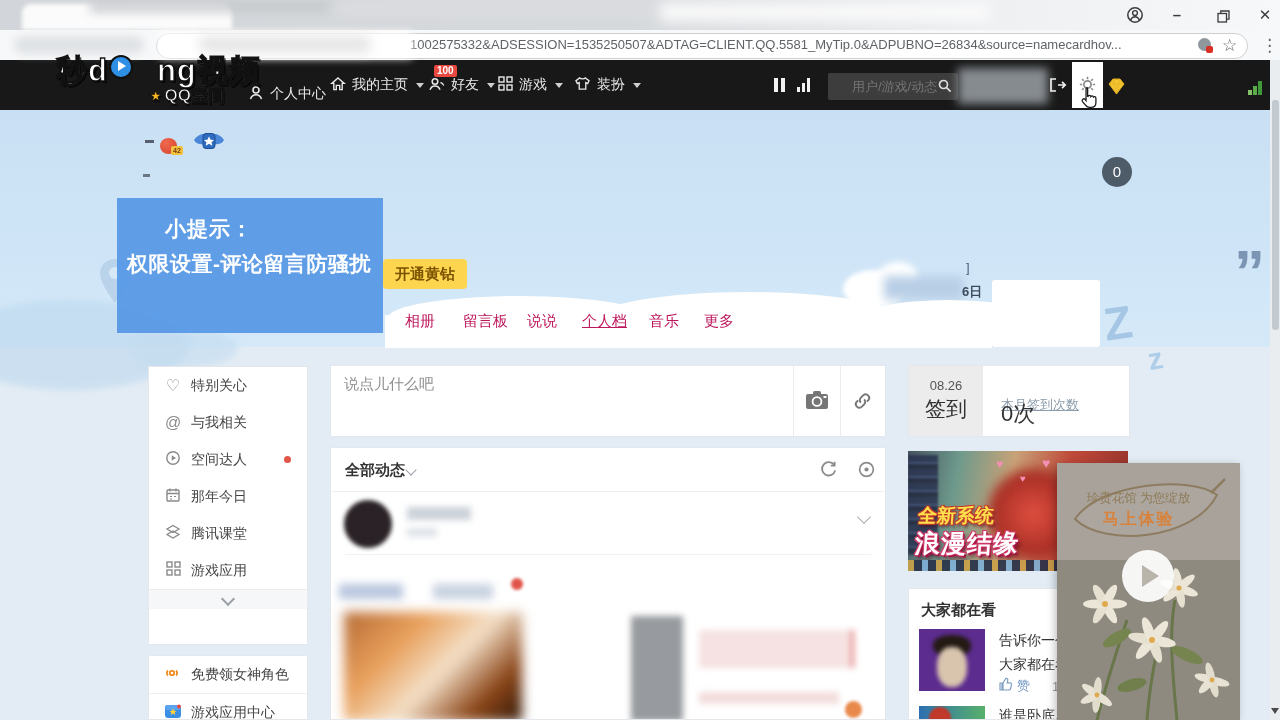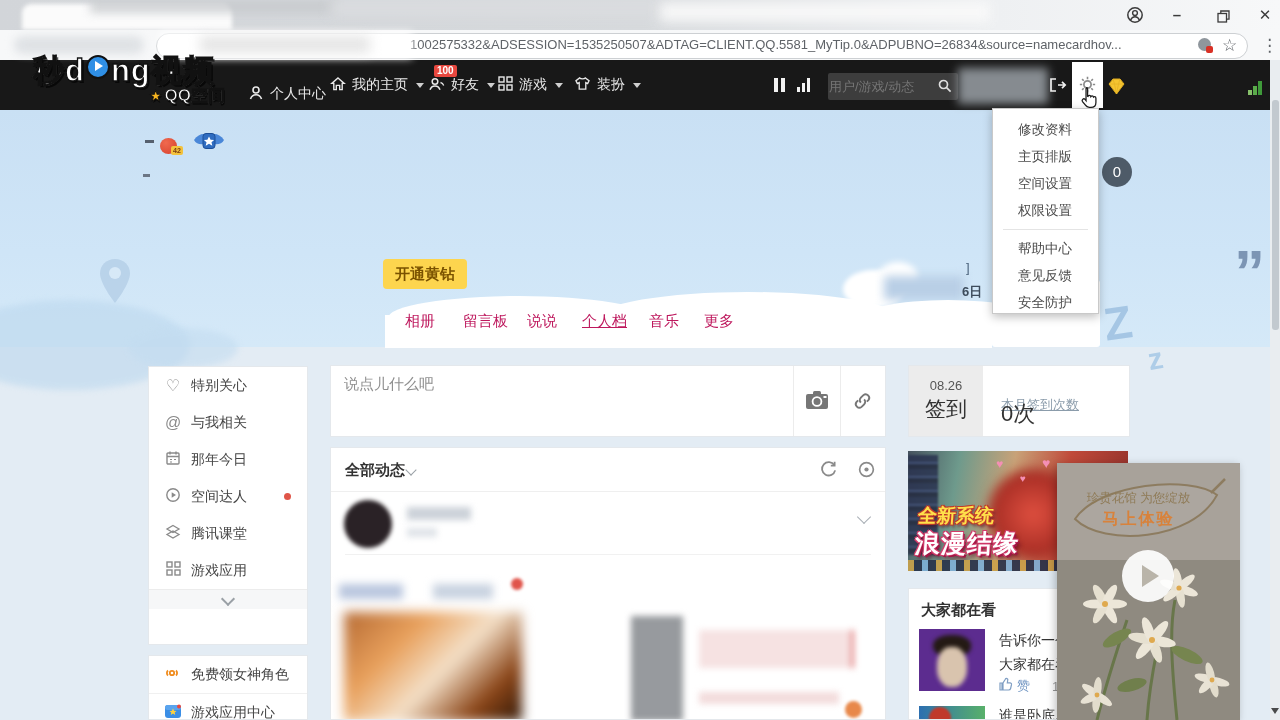--- a/index.html
+++ b/index.html
@@ -34,21 +34,21 @@
   #nav1{left:248px;margin-top:9px;} #nav2{left:330px;} #nav3{left:428px;} #nav4{left:498px;} #nav5{left:574px;}
   .caret{width:0;height:0;border-left:4px solid transparent;border-right:4px solid transparent;border-top:5px solid #cfcfcf;margin-left:2px;}
   #badge100{left:434px;top:65px;background:#e8483f;color:#fff;font-size:10px;font-weight:bold;line-height:12px;padding:0 3px;border-radius:2px;z-index:6;}
   #pause-icon{left:774px;top:78px;width:12px;height:14px;z-index:5;}
   #pause-icon i{position:absolute;top:0;width:4px;height:14px;background:#f2f2f2;}
   #pause-icon i+i{left:7px;}
   #chart-icon{left:797px;top:76px;width:15px;height:16px;z-index:5;}
   #chart-icon i{position:absolute;bottom:0;background:#f2f2f2;width:3px;}
   #nav-search{left:828px;top:73px;width:130px;height:27px;background:#3d3d3d;border-radius:2px;z-index:5;}
   #nav-search input{position:absolute;left:0;top:0;width:100px;height:27px;background:transparent;border:0;outline:none;
-    color:#a8a8a8;font-size:13px;padding:0 0 0 1px;font-family:inherit;}
+    color:#a8a8a8;font-size:13px;padding:0 0 0 24px;font-family:inherit;}
   #search-icon{position:absolute;right:5px;top:5px;}
   #user-blur{left:958px;top:68px;width:90px;height:36px;background:#9aa0a6;opacity:.85;filter:blur(5px);z-index:5;}
   #exit-icon{left:1048px;top:77px;z-index:5;cursor:pointer;}
   #gearbox{left:1072px;top:62px;width:31px;height:46px;background:#fff;z-index:8;cursor:pointer;}
   #gear-glyph{position:absolute;left:7px;top:14px;}
   #cursor-hand{left:1079px;top:86px;z-index:10;}
   #diamond-icon{left:1106px;top:78px;z-index:5;cursor:pointer;}
   #signal-icon{left:1248px;top:80px;width:16px;height:15px;z-index:5;}
   #signal-icon i{position:absolute;bottom:0;width:3.5px;}
 
@@ -186,21 +186,21 @@
   #play-tri{position:absolute;left:20px;top:15px;width:0;height:0;border-left:17px solid #b9b4a9;border-top:11px solid transparent;border-bottom:11px solid transparent;}
 
   
   #scrollbar{left:1270px;top:60px;width:10px;height:660px;background:#e9edf0;z-index:7;}
   #scroll-thumb{position:absolute;left:1.5px;top:40px;width:7px;height:230px;background:#c2c9cf;border-radius:3px;cursor:pointer;}
   #scroll-arrow{position:absolute;left:1px;top:648px;width:0;height:0;border-left:4px solid transparent;border-right:4px solid transparent;border-top:6px solid #4a4a4a;}
 
   
   #logo{left:33px;top:50px;z-index:9;pointer-events:none;}
   .logo-big{font-size:31px;font-weight:900;color:#fff;-webkit-text-stroke:1.3px #111;
-    text-shadow:2px 2px 0 rgba(0,0,0,.65);letter-spacing:1px;}
+    text-shadow:2px 2px 0 rgba(0,0,0,.65);letter-spacing:1px;margin-left:23px;}
   #logo-play{display:inline-block;width:20px;height:20px;border-radius:50%;background:#2f8fe5;border:2px solid #111;
     vertical-align:2px;position:relative;margin:0 1px;}
   #logo-play i{position:absolute;left:7px;top:4px;width:0;height:0;border-left:8px solid #fff;border-top:5px solid transparent;border-bottom:5px solid transparent;}
   #logo-row2{margin:-8px 0 0 116px;font-size:17px;font-weight:900;color:#fff;-webkit-text-stroke:1px #111;text-shadow:1px 2px 0 rgba(0,0,0,.6);}
   #logo-star{color:#f7b520;-webkit-text-stroke:.8px #111;font-size:15px;margin-right:2px;}
 </style>
 </head>
 <body>
 
 <div id="canvas">
@@ -321,30 +321,20 @@
         <polyline points="3,6 18,6" stroke="#e8b627" stroke-width="1" fill="none"></polyline>
         <polyline points="7,1 8.5,6 10.5,16 12.5,6 14,1" stroke="#e8b627" stroke-width="1" fill="none"></polyline>
       </svg>
   </div>
   <div class="abs" id="signal-icon">
     <i style="left:0;height:5px;background:#86c06a;"></i>
       <i style="left:5px;height:9px;background:#5aab4a;"></i>
       <i style="left:10px;height:14px;background:#3f9a3a;"></i>
   </div>
 
-  <div class="abs" id="settings-menu">
-    <div class="menuitem">修改资料</div>
-    <div class="menuitem">主页排版</div>
-    <div class="menuitem">空间设置</div>
-    <div class="menuitem">权限设置</div>
-    <div class="menu-divider"></div>
-    <div class="menuitem">帮助中心</div>
-    <div class="menuitem">意见反馈</div>
-    <div class="menuitem">安全防护</div>
-  </div>
 
   <div class="abs" id="cover"></div>
   <div class="abs" id="cloud-left"></div>
   <div class="abs" id="cloud-mid"></div>
   <div class="abs" id="pin-deco">
     <svg width="34" height="46" viewBox="0 0 34 46">
         <path d="M17 1C8 1 2 7.5 2 15.5 2 26 17 45 17 45S32 26 32 15.5C32 7.5 26 1 17 1z" fill="#b6d0e8"></path>
         <circle cx="17" cy="15" r="6" fill="#d9eaf8"></circle>
       </svg>
   </div>
@@ -364,20 +354,24 @@
       </svg>
   </div>
   <div class="abs" id="cloudblob"></div>
   <div class="abs" id="cloudblob2"></div>
   <div class="abs" id="bluebar-blur"></div>
   <div class="abs" id="bracket-txt">]</div>
   <div class="abs" id="date-frag">6日</div>
   <div class="abs" id="badge-zero">0</div>
   <div class="abs" id="white-corner"></div>
 
+  <div class="abs" id="tipbox">
+    <div id="tip-line1">小提示：</div>
+    <div id="tip-line2">权限设置-评论留言防骚扰</div>
+  </div>
   <div class="abs" id="vip-btn">开通黄钻</div>
 
   <div class="abs wave" id="wave-e1"></div>
   <div class="abs wave" id="wave-e2"></div>
   <div class="abs wave" id="wave-e3"></div>
   <div class="abs wave" id="wave-r1"></div>
   <div class="abs tab" id="tab0">相册</div>
   <div class="abs tab" id="tab1">留言板</div>
   <div class="abs tab" id="tab2">说说</div>
   <div class="abs tab" id="tab3">个人档</div>
@@ -388,33 +382,33 @@
     <div class="sideitem">
       <span class="icon">♡</span>
       <span>特别关心</span>
     </div>
     <div class="sideitem">
       <span class="icon">@</span>
       <span>与我相关</span>
     </div>
     <div class="sideitem">
       <span class="icon"><svg width="16" height="16" viewBox="0 0 16 16">
+            <circle cx="8" cy="8" r="6.2" fill="none" stroke="#8a8a8a" stroke-width="1.4"></circle>
+            <polygon points="6.7,5.3 11,8 6.7,10.7" fill="#8a8a8a"></polygon>
+          </svg></span>
+      <span>空间达人</span>
+      <i id="reddot"></i>
+    </div>
+    <div class="sideitem">
+      <span class="icon"><svg width="16" height="16" viewBox="0 0 16 16">
             <rect x="2" y="3" width="12" height="11" rx="1" fill="none" stroke="#8a8a8a" stroke-width="1.4"></rect>
             <path d="M2 6.5h12M5 1.5v3M11 1.5v3" stroke="#8a8a8a" stroke-width="1.4"></path>
             <path d="M5 9.5h2M9 9.5h2M5 12h2" stroke="#8a8a8a" stroke-width="1.2"></path>
           </svg></span>
       <span>那年今日</span>
-    </div>
-    <div class="sideitem">
-      <span class="icon"><svg width="16" height="16" viewBox="0 0 16 16">
-            <circle cx="8" cy="8" r="6.2" fill="none" stroke="#8a8a8a" stroke-width="1.4"></circle>
-            <polygon points="6.7,5.3 11,8 6.7,10.7" fill="#8a8a8a"></polygon>
-          </svg></span>
-      <span>空间达人</span>
-      <i id="reddot"></i>
     </div>
     <div class="sideitem">
       <span class="icon"><svg width="16" height="16" viewBox="0 0 16 16">
             <path d="M8 1.5L14 5 8 8.5 2 5z" fill="none" stroke="#8a8a8a" stroke-width="1.3"></path>
             <path d="M8 7L14 10.5 8 14 2 10.5z" fill="none" stroke="#8a8a8a" stroke-width="1.3"></path>
           </svg></span>
       <span>腾讯课堂</span>
     </div>
     <div class="sideitem">
       <span class="icon"><svg width="15" height="15" viewBox="0 0 15 15">

